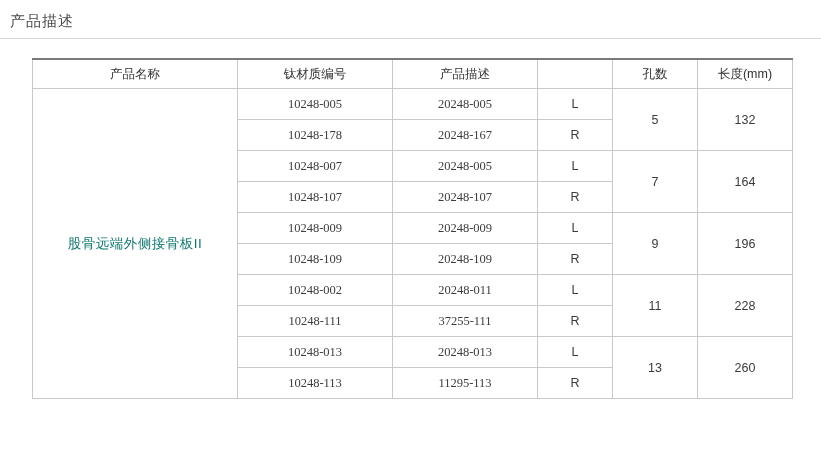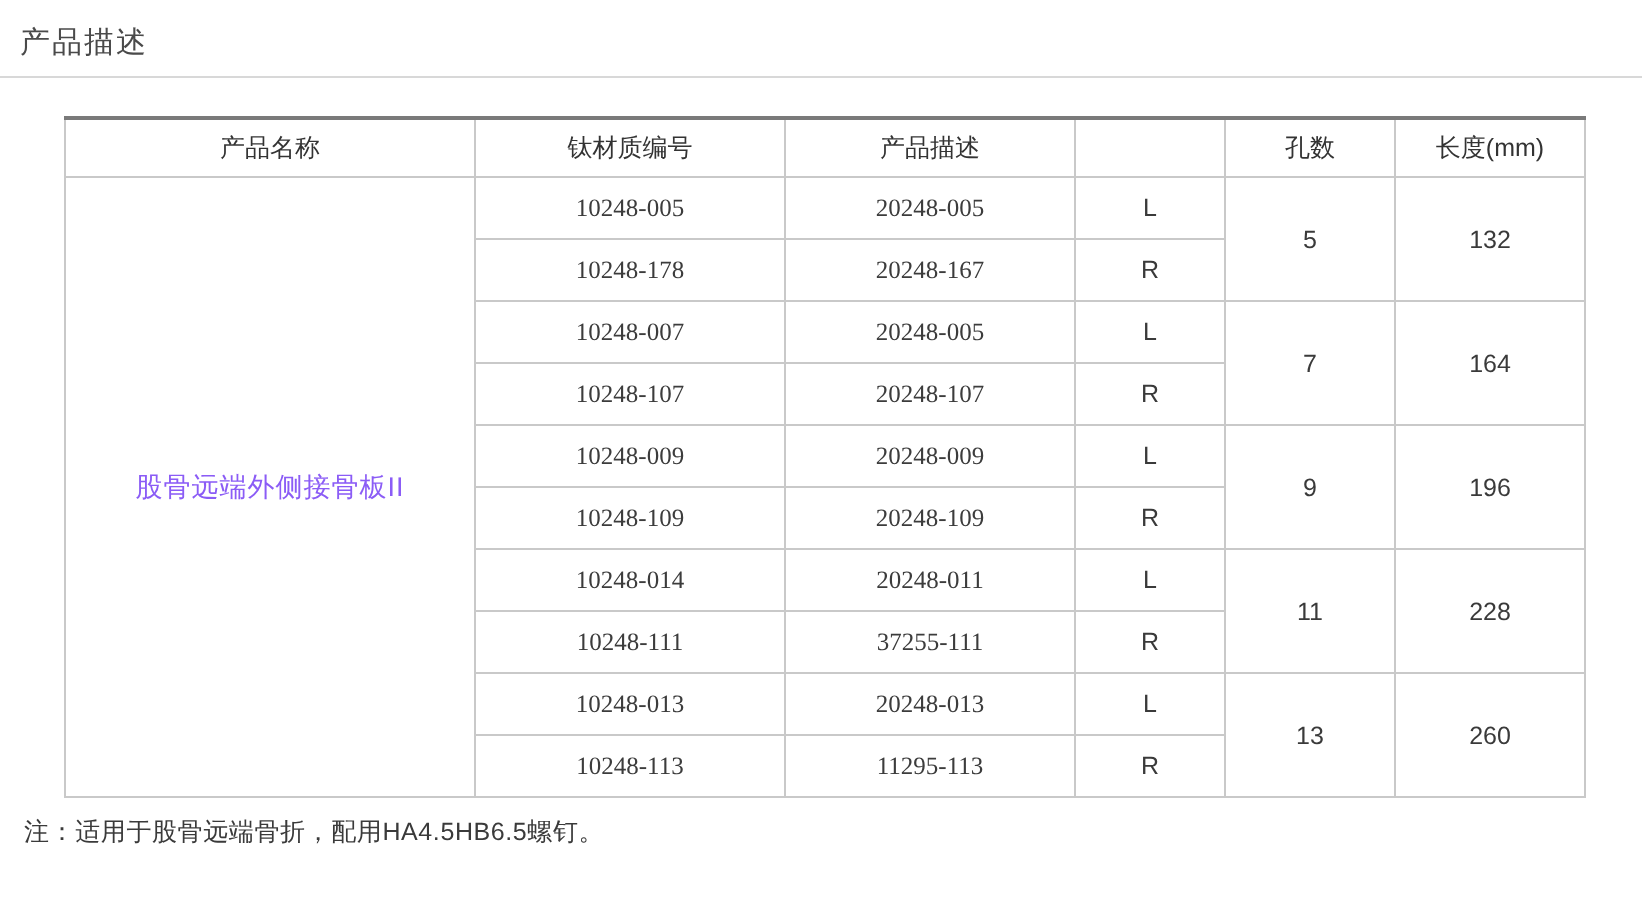--- a/index.html
+++ b/index.html
@@ -66,21 +66,21 @@
     border-bottom: 1px solid #c9c9c9;
   }
   .col-name { width: 205px; }
   .col-ti { width: 155px; }
   .col-ss { width: 145px; }
   .col-lr { width: 75px; }
   .col-holes { width: 85px; }
   .col-len { width: 95px; }
   .product-name {
     font-size: 13.5px;
-    color: #8b5cf6;
+    color: #0f766e;
     letter-spacing: 0.5px;
   }
   .cell-code {
     font-family: Liberation Serif, serif;
     font-size: 12.5px;
     color: #3c3c3c;
   }
   .note {
     position: absolute;
     left: 12px;
@@ -150,21 +150,21 @@
           <td>L</td>
           <td rowspan="2">9</td>
           <td rowspan="2">196</td>
         </tr>
         <tr>
           <td class="cell-code">10248-109</td>
           <td class="cell-code">20248-109</td>
           <td>R</td>
         </tr>
         <tr>
-          <td class="cell-code">10248-014</td>
+          <td class="cell-code">10248-002</td>
           <td class="cell-code">20248-011</td>
           <td>L</td>
           <td rowspan="2">11</td>
           <td rowspan="2">228</td>
         </tr>
         <tr>
           <td class="cell-code">10248-111</td>
           <td class="cell-code">37255-111</td>
           <td>R</td>
         </tr>
@@ -177,15 +177,14 @@
         </tr>
         <tr>
           <td class="cell-code">10248-113</td>
           <td class="cell-code">11295-113</td>
           <td>R</td>
         </tr>
       </tbody>
     </table>
   </div>
 
-  <div class="note">注：适用于股骨远端骨折，配用HA4.5HB6.5螺钉。</div>
 
 </div>
 
 </body></html>

